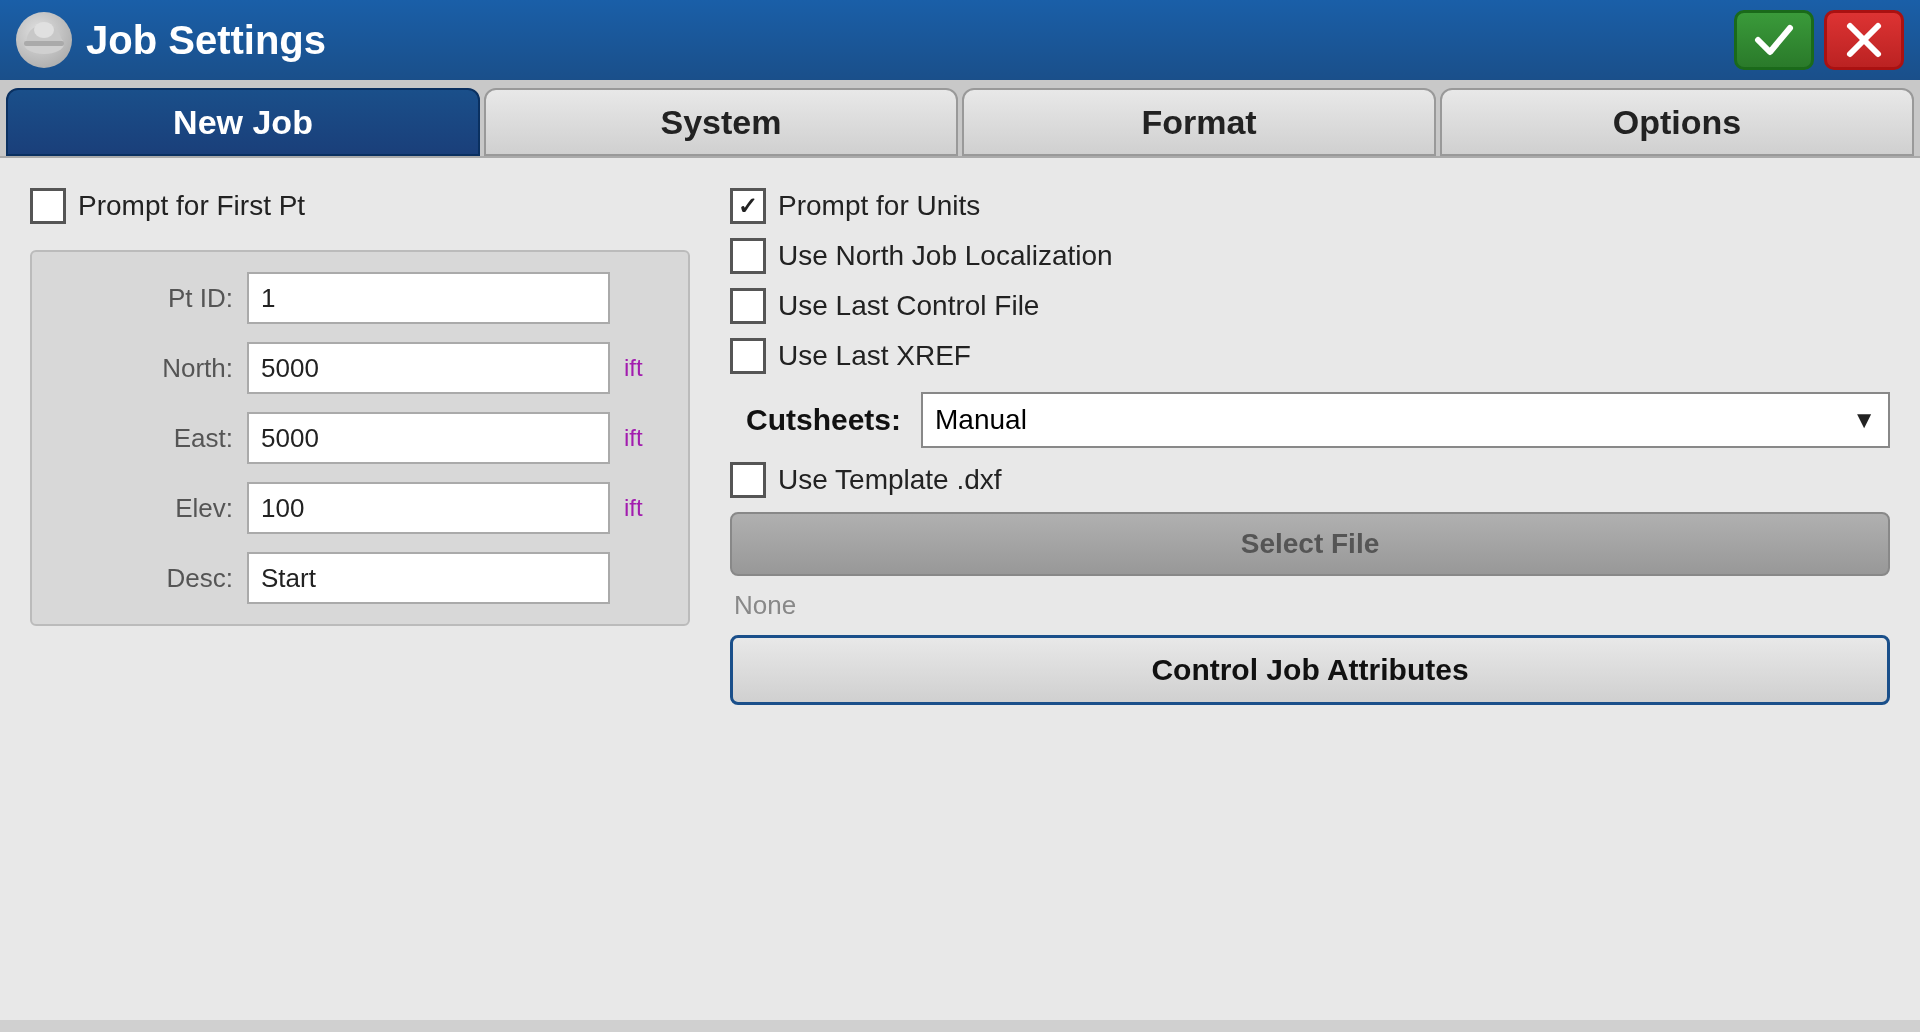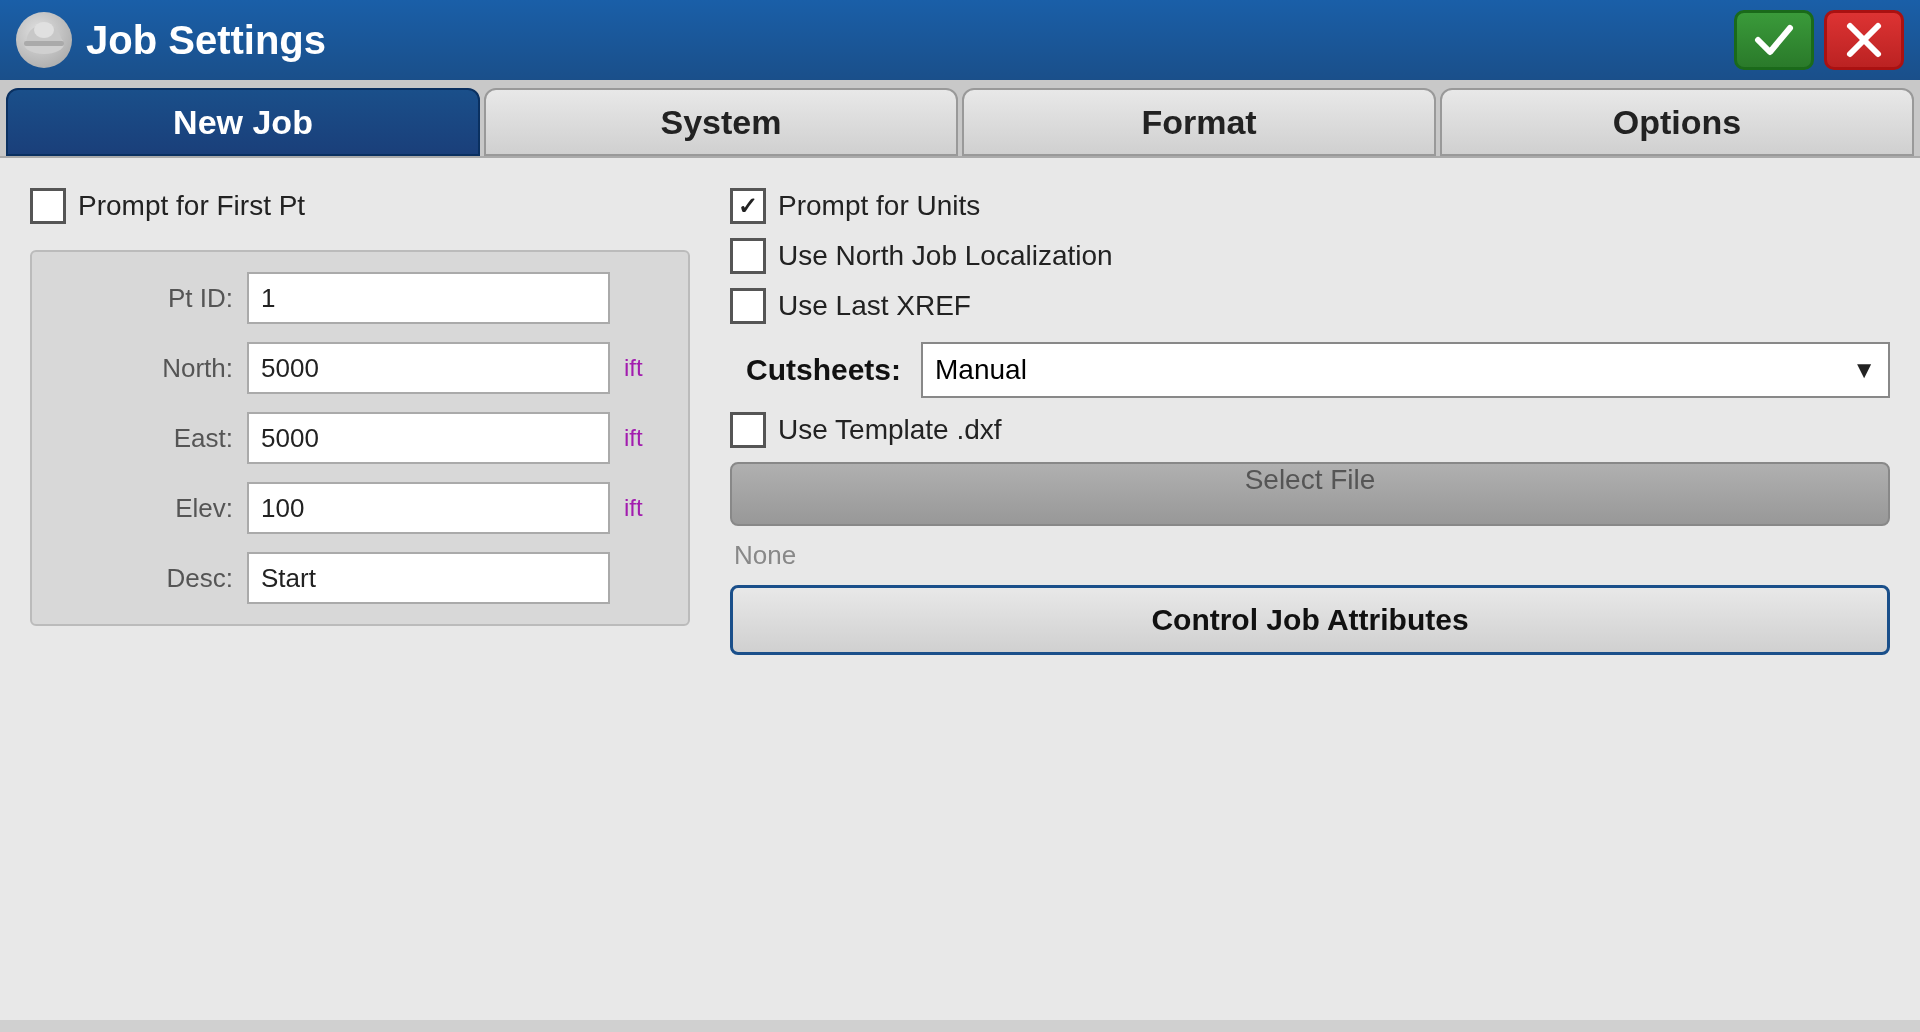--- a/index.html
+++ b/index.html
@@ -241,22 +241,23 @@
     .select-file-btn {
       width: 100%;
       height: 64px;
       background: linear-gradient(to bottom, #b0b0b0, #989898);
       border: 2px solid #888;
       border-radius: 8px;
       font-size: 28px;
       color: #555;
       cursor: pointer;
       display: flex;
-      align-items: flex-start;
-      justify-content: center;
+      align-items: center;
+      justify-content: center;
+      font-weight: bold;
     }
 
     .none-text {
       font-size: 26px;
       color: #888;
       padding-left: 4px;
     }
 
     .define-attrs-btn {
       width: 100%;
@@ -370,20 +371,24 @@
     <div class="checkbox-row">
       <div class="checkbox-box checked"></div>
       <span class="prompt-label">Prompt for Units</span>
     </div>
 
     <div class="checkbox-row">
       <div class="checkbox-box"></div>
       <span class="prompt-label">Use North Job Localization</span>
     </div>
 
+    <div class="checkbox-row">
+      <div class="checkbox-box"></div>
+      <span class="prompt-label">Use Last Control File</span>
+    </div>
 
     <div class="checkbox-row">
       <div class="checkbox-box"></div>
       <span class="prompt-label">Use Last XREF</span>
     </div>
 
     <div class="cutsheets-row">
       <span class="cutsheets-label">Cutsheets:</span>
       <div class="cutsheets-dropdown">
         <span>Manual</span>

